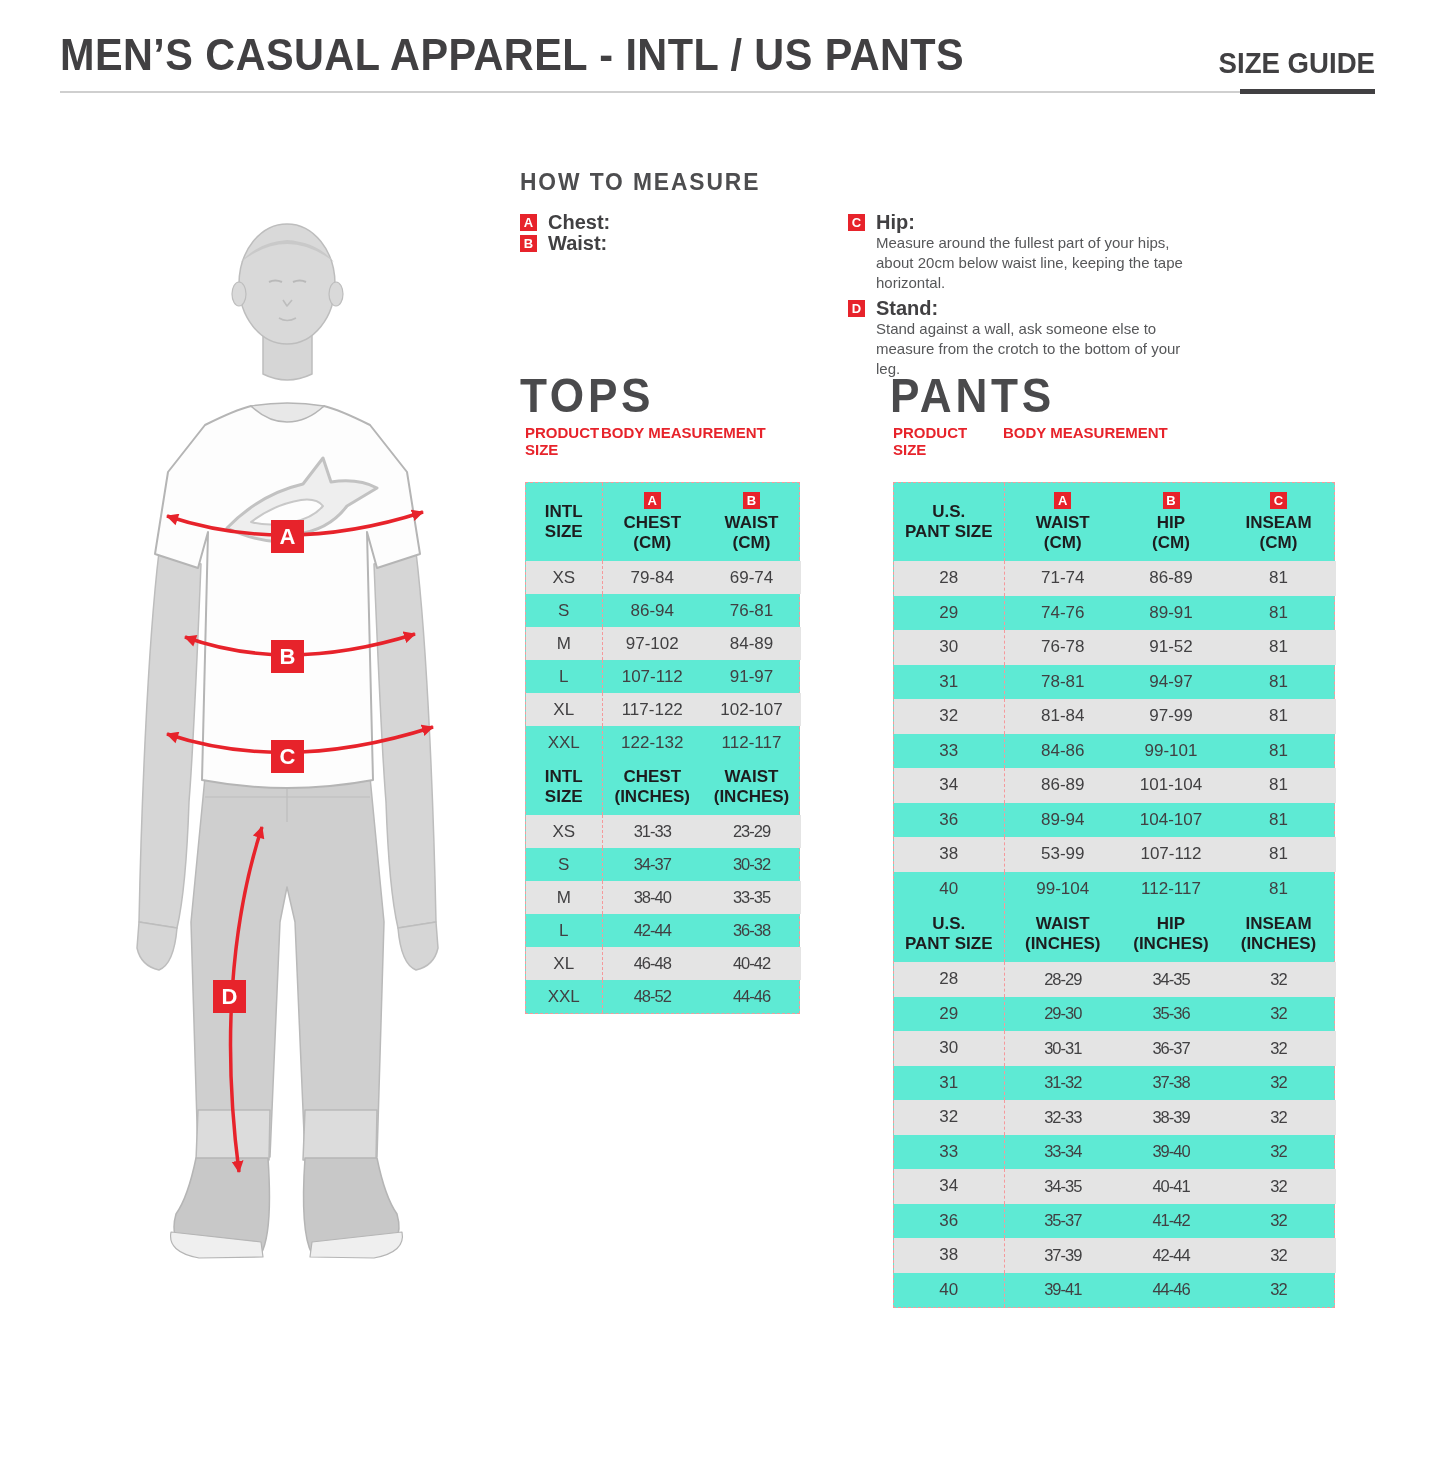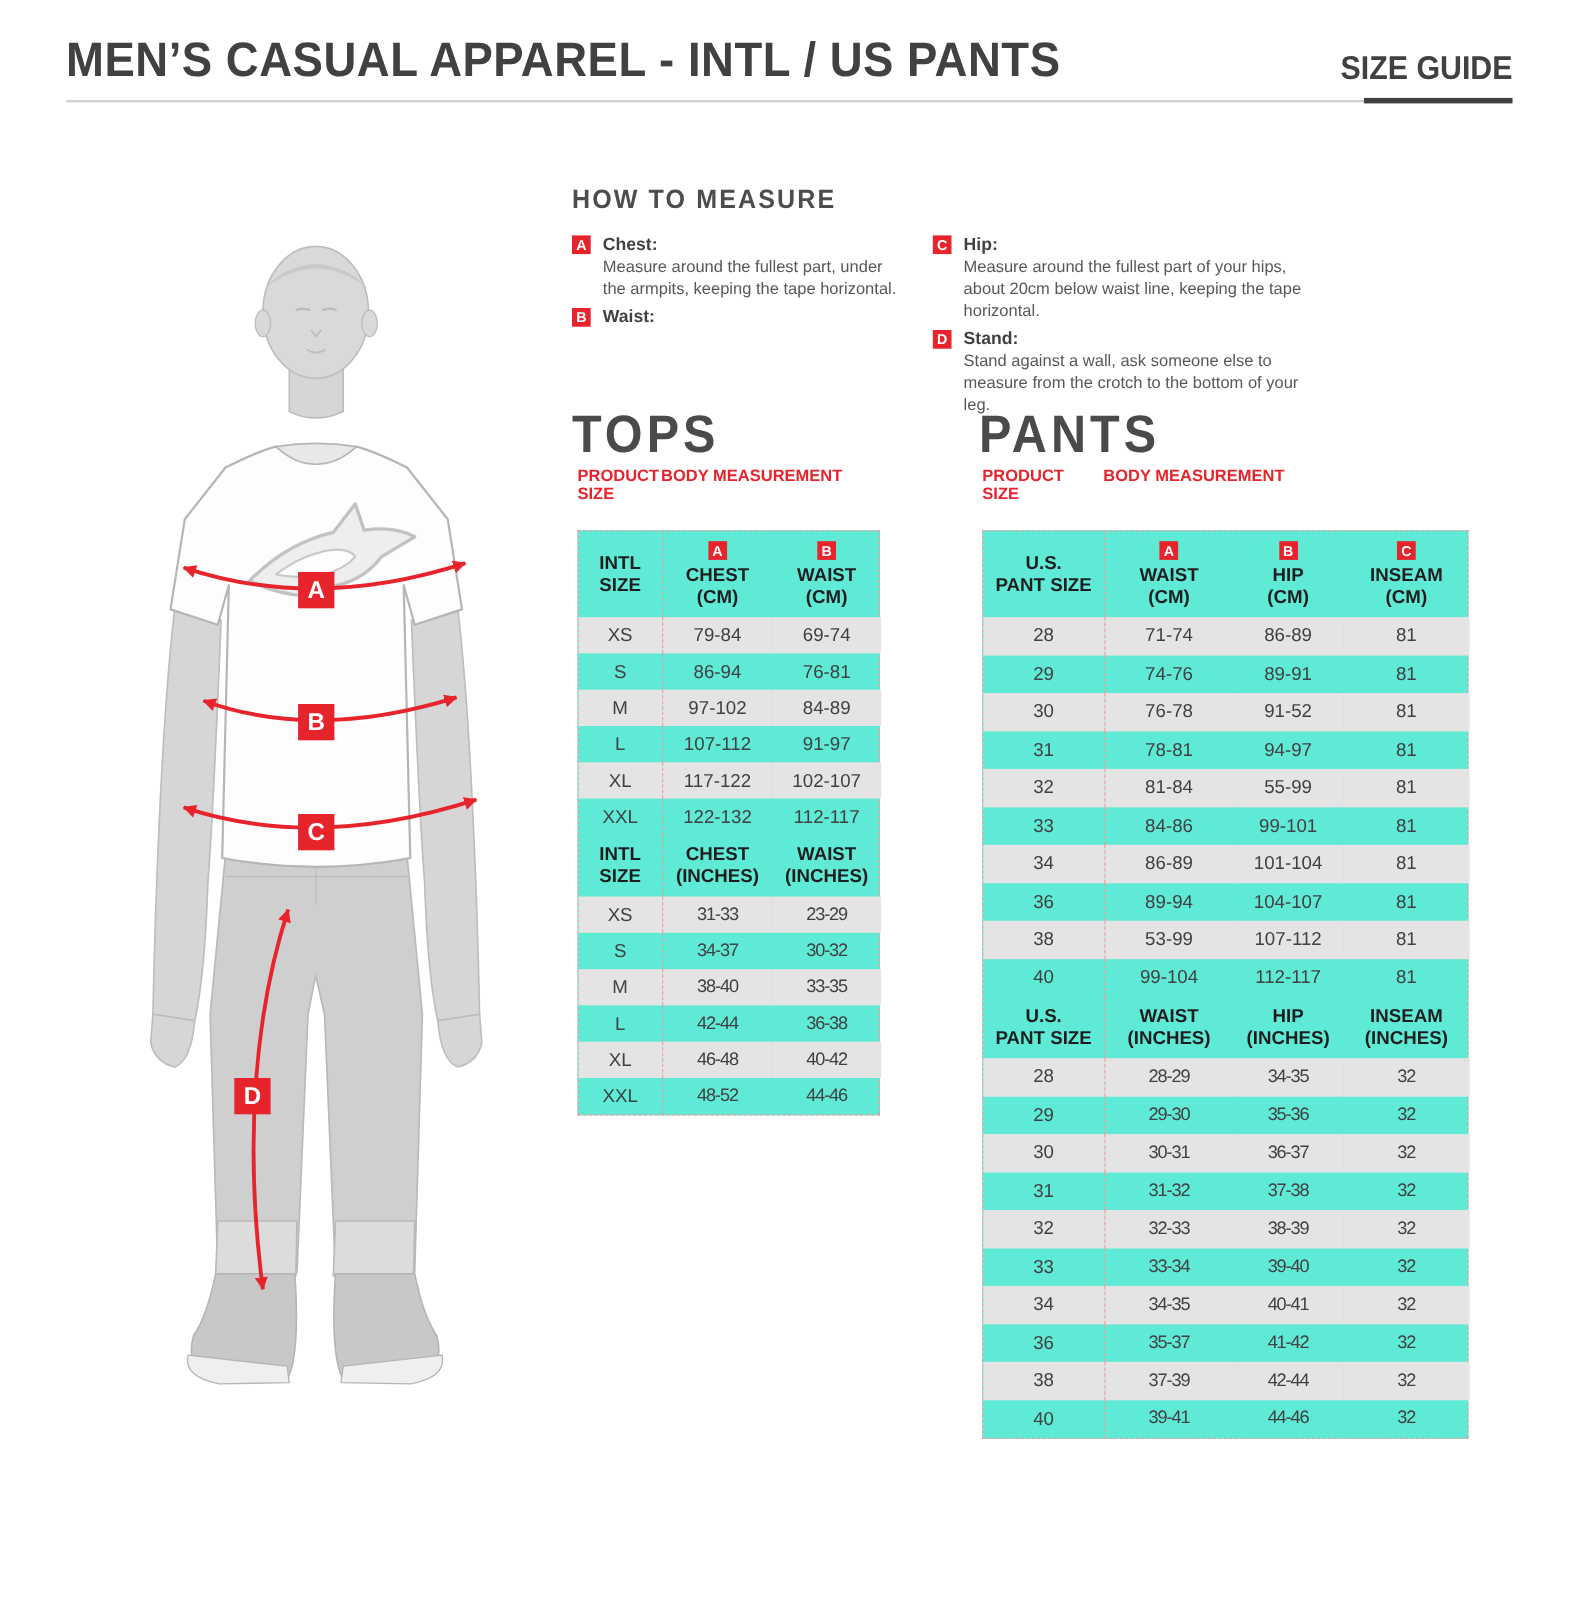--- a/index.html
+++ b/index.html
@@ -19,21 +19,21 @@
   .htm { position:absolute; left:520px; top:168px; width:680px; }
   .htm-title { font-size:24px; font-weight:bold; color:#4d4d4f; letter-spacing:2px;
                transform:scaleX(0.95); transform-origin:left top; }
   .htm-cols { display:flex; margin-top:16px; }
   .htm-col-left  { width:300px; }
   .htm-col-right { width:345px; margin-left:28px; }
   .htm-item { position:relative; padding-left:28px; }
   .badge { display:inline-block; width:17px; height:17px; background:#e7232b; color:#fff;
            font-size:13px; font-weight:bold; text-align:center; line-height:17px; }
   .htm-item .badge { position:absolute; left:0; top:2px; }
-  .htm-label { font-size:16px; font-weight:bold; color:#414042; line-height:21px; }
+  .htm-label { font-size:20px; font-weight:bold; color:#414042; line-height:21px; }
   .htm-desc  { font-size:15px; color:#565759; line-height:20px; margin-bottom:5px; }
 
   
   .sec-title { position:absolute; font-size:48px; font-weight:bold; color:#4a4a4c; letter-spacing:4px;
                transform:scaleX(0.92); transform-origin:left top; }
   #tops-title  { left:520px; top:368px; }
   #pants-title { left:890px; top:368px; }
 
   
   .col-labels { position:absolute; top:424px; display:grid; color:#e7232b; font-weight:bold;
@@ -139,21 +139,20 @@
     </svg>
   </div>
 
   <div class="htm">
     <div class="htm-title">HOW TO MEASURE</div>
     <div class="htm-cols">
       <div class="htm-col-left">
         <div class="htm-item">
           <span class="badge">A</span>
           <div class="htm-label">Chest:</div>
-          <div class="htm-desc">Measure around the fullest part, under the armpits, keeping the tape horizontal.</div>
         </div>
         <div class="htm-item">
           <span class="badge">B</span>
           <div class="htm-label">Waist:</div>
         </div>
       </div>
       <div class="htm-col-right">
         <div class="htm-item">
           <span class="badge">C</span>
           <div class="htm-label">Hip:</div>
@@ -338,21 +337,21 @@
           </tr>
           <tr>
             <td>31</td>
             <td>78-81</td>
             <td>94-97</td>
             <td>81</td>
           </tr>
           <tr>
             <td>32</td>
             <td>81-84</td>
-            <td>55-99</td>
+            <td>97-99</td>
             <td>81</td>
           </tr>
           <tr>
             <td>33</td>
             <td>84-86</td>
             <td>99-101</td>
             <td>81</td>
           </tr>
           <tr>
             <td>34</td>

